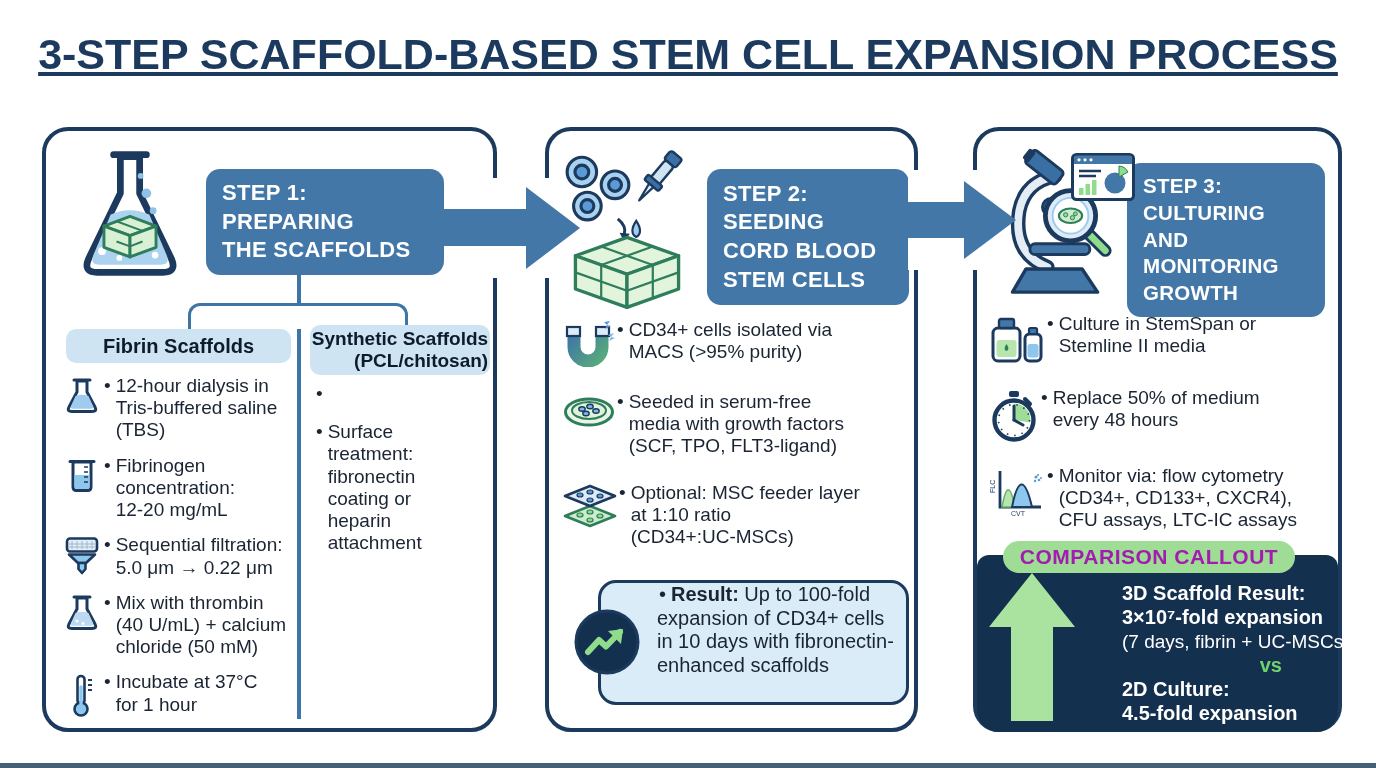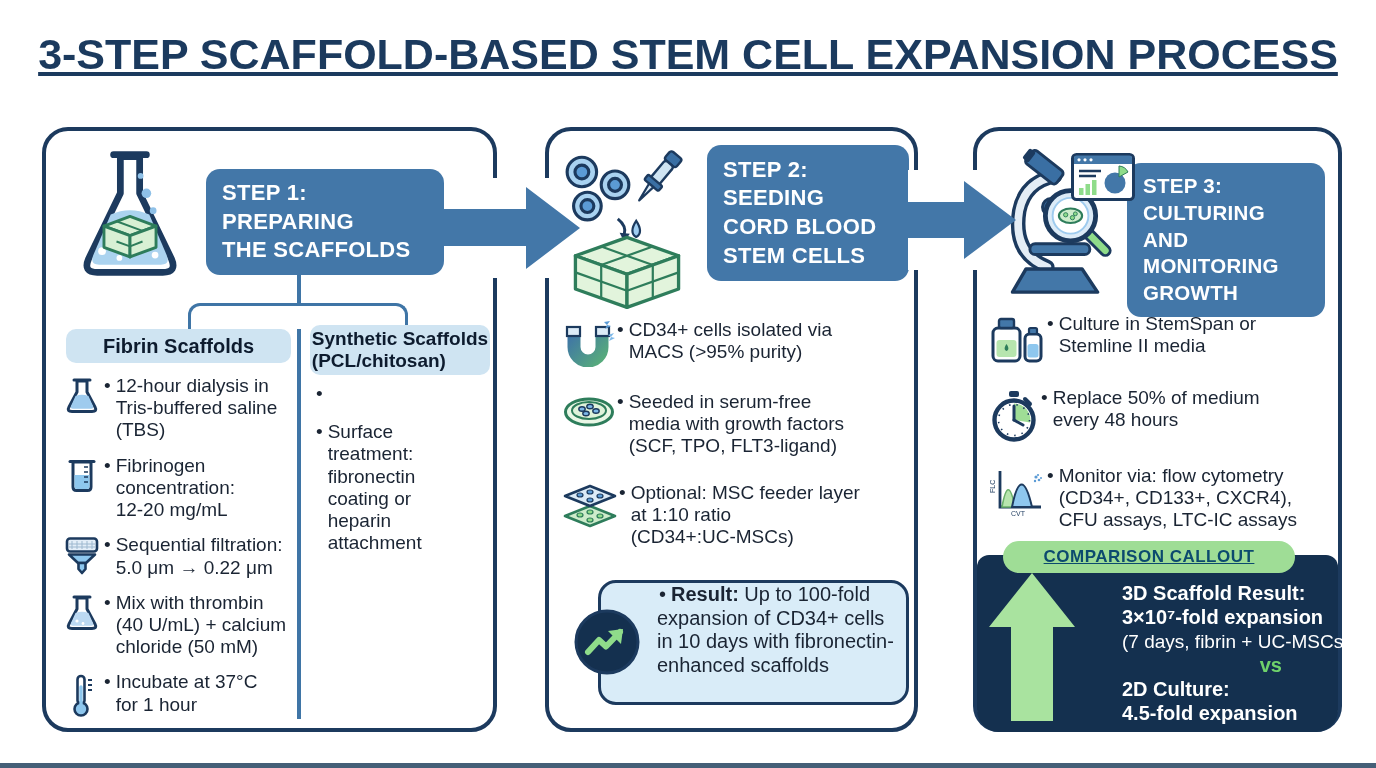--- a/index.html
+++ b/index.html
@@ -19,38 +19,38 @@
              padding:10px 16px; line-height:1.3; letter-spacing:0.3px; font-size:22px; }
 
   .icon-abs { position:absolute; }
 
   .connector { position:absolute; background:#3f75a6; }
   .bracket { position:absolute; border-top:3.5px solid #3f75a6; border-left:3.5px solid #3f75a6;
              border-right:3.5px solid #3f75a6; border-radius:12px 12px 0 0; }
 
   .pill { position:absolute; background:#cfe4f2; border-radius:10px; color:#0d1b2e;
           font-weight:700; display:flex; align-items:center; justify-content:center;
-          text-align:left; white-space:pre-line; line-height:1.15; }
+          text-align:right; white-space:pre-line; line-height:1.15; }
 
   .vlist { position:absolute; display:flex; flex-direction:column; }
   .item  { display:flex; align-items:flex-start; }
   .ricon { flex:0 0 44px; display:flex; justify-content:center; padding-top:2px; }
   .ricon.narrow { flex:0 0 40px; }
   .bullet { font-size:19px; line-height:1.17; padding:0 5px 0 2px; color:#1a2433; }
   .itext  { font-size:19px; line-height:1.17; color:#1a2433; white-space:pre-line; }
 
   .resultbox { position:absolute; background:#d9ecf8; border:3.5px solid #1c3a5e;
                border-radius:18px; padding:0 12px 0 56px; font-size:20px;
                line-height:1.18; color:#1a2433; }
   .resultbox b { font-weight:700; }
 
   .navybox { position:absolute; background:#14304f; border-radius:12px 12px 22px 22px; }
-  .greenpill { position:absolute; background:#9fdd96; border-radius:16px; color:#0c4a6e;
-               font-weight:700; font-size:17px; letter-spacing:0.5px; display:flex;
-               align-items:center; justify-content:center; z-index:3;text-decoration:underline; }
+  .greenpill { position:absolute; background:#9fdd96; border-radius:16px; color:#a21caf;
+               font-weight:700; font-size:21px; letter-spacing:0.5px; display:flex;
+               align-items:center; justify-content:center; z-index:3; }
   .cmp-text { position:absolute; z-index:3; color:#ffffff;margin-left:43px; }
   .cmp-line { font-size:20px; font-weight:700; line-height:1.22; white-space:pre-line; }
   .cmp-line.normal { font-weight:400; font-size:19px; }
   .cmp-vs { font-size:20px; font-weight:700; color:#6fd26b; text-align:right; width:160px; line-height:1.2; }
 
   .overlay { position:absolute; left:0; top:0; z-index:9; pointer-events:none; }
   .bottom-strip { position:absolute; left:0; top:763px; width:1376px; height:5px; background:#24435f; opacity:0.85; }
 </style>
 </head>
 <body>
@@ -203,21 +203,21 @@
         <path d="M0 20 V56 L56 76 V40 Z"></path>
         <path d="M112 20 V56 L56 76 V40 Z"></path>
         <g fill="none" stroke-width="2.4">
           <path d="M28 10 L84 30 M84 10 L28 30"></path>
           <path d="M0 38 L56 58 M56 58 L112 38"></path>
           <path d="M28 30 V66 M84 30 V66"></path>
         </g>
       </g>
     </svg>
 
-    <div class="stepbox" style="left:158px; top:14px; width:202px; height:136px;">STEP 2:
+    <div class="stepbox" style="left:158px; top:38px; width:202px; height:136px;">STEP 2:
 SEEDING
 CORD BLOOD
 STEM CELLS</div>
 
     <div class="vlist" style="left:14px; top:188px; width:350px; gap:24px;">
       <div class="item">
         <span class="ricon">
           <svg width="52" height="46" viewBox="0 0 52 46">
             <defs>
                 <linearGradient id="mg" x1="0" y1="0" x2="1" y2="1">

